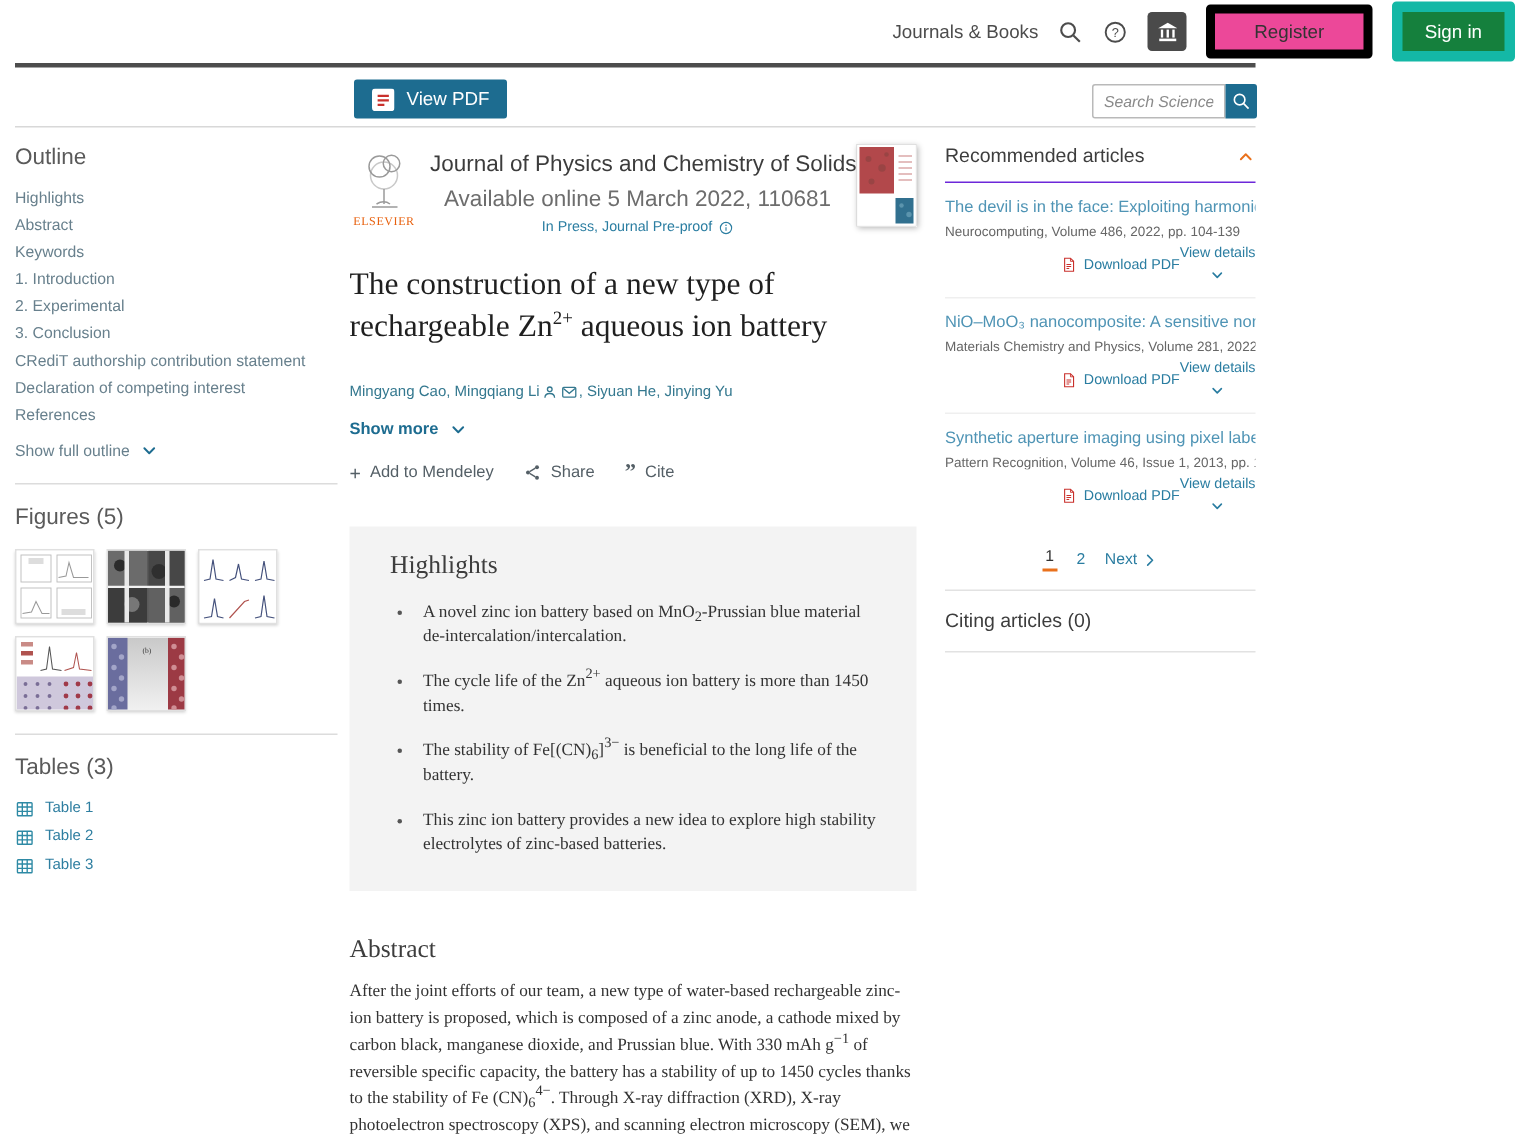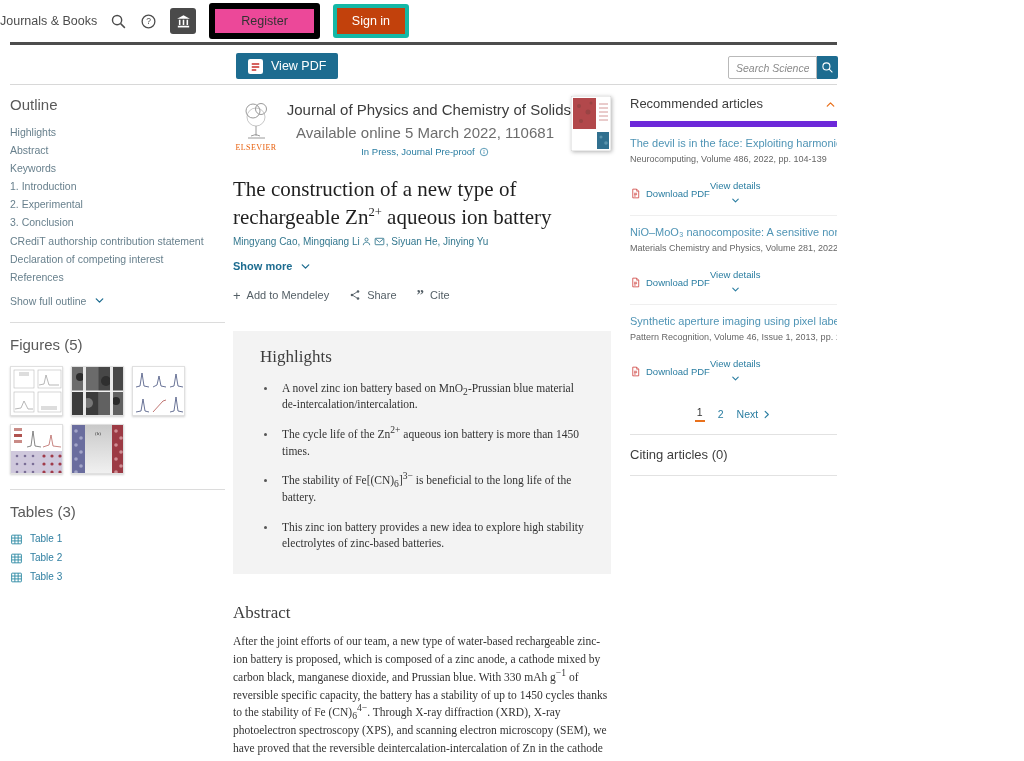--- a/index.html
+++ b/index.html
@@ -1,28 +1,28 @@
 <!DOCTYPE html>
 <html><head>
 <meta charset="utf-8">
 <style>
   * { box-sizing: border-box; margin: 0; padding: 0; }
   html,body { width:1024px; height:761px; background:#fff; overflow:hidden; }
   body { font-family:"Liberation Sans", sans-serif; color:#333; position:relative; }
 
   
   .topbar { position:absolute; top:0; left:0; width:1024px; height:42px;
-            display:flex; align-items:center; gap:13px; padding-right:14px; }
+            display:flex; align-items:center; justify-content:flex-end; gap:13px; padding-right:14px; }
   .nav-link { font-size:12.5px; color:#4c4c4c; cursor:pointer; }
   .icon-plain { color:#4c4c4c; display:inline-flex; cursor:pointer; }
   .inst-btn { width:26px; height:26px; background:#4a4a4a; border-radius:3px; color:#fff;
               display:flex; align-items:center; justify-content:center; border:none; cursor:pointer; }
   .btn-outline { background:#ec4899; border:6px solid #000000; border-radius:3px; color:#333;
                  font-size:12.5px; padding:5px 26px; cursor:pointer; }
-  .btn-primary { background:#c2410c; border:4px solid #14b8a6; border-radius:3px; color:#fff;
+  .btn-primary { background:#15803d; border:7px solid #14b8a6; border-radius:3px; color:#fff;
                  font-size:12.5px; padding:6px 15px; cursor:pointer; }
   .topbar-rule { position:absolute; top:42px; left:10px; width:827px; height:3px; background:#4d4d4d; }
 
   
   .view-pdf { position:absolute; top:53px; left:236px; height:26px; background:#1d6c90; border:none;
               border-radius:2px; color:#fff; font-size:12.5px; display:flex; align-items:center;
               gap:8px; padding:0 12px; cursor:pointer; }
   .sd-search { position:absolute; top:56px; left:728px; display:flex; }
   .sd-search input { width:89px; height:23px; border:1px solid #b9b9b9; border-radius:2px 0 0 2px;
                      padding:0 7px; font-size:10.5px; font-family:"Liberation Sans",sans-serif; color:#333; }
@@ -52,21 +52,21 @@
   
   .jheader { display:flex; align-items:flex-start; }
   .jmid { flex:1; text-align:center; padding-top:5px; }
   .jname { font-size:15px; font-weight:400; color:#3c3c3c; cursor:pointer;text-align:right; }
   .javail { font-size:15px; color:#6d6d6d; margin-top:6px; }
   .jstatus { font-size:9.5px; color:#2a7da1; margin-top:5px; display:inline-flex; align-items:center; gap:4px; cursor:pointer; }
   .jcover { width:40px; height:55px; box-shadow:1px 1px 4px rgba(0,0,0,.3); cursor:pointer; }
   .article-title { font-family:"Liberation Serif",serif; font-weight:400; font-size:21px;
                    line-height:1.35; color:#1f1f1f; margin-top:16px; }
   .article-title sup { font-size:60%; }
-  .authors { margin-top:4px; font-size:10px; color:#34788f; display:flex; align-items:flex-end; gap:0; cursor:pointer; }
+  .authors { margin-top:24px; font-size:10px; color:#34788f; display:flex; align-items:flex-end; gap:0; cursor:pointer; }
   .authors svg { color:#34788f; margin:0 1px; }
   .show-more { margin-top:13px; font-size:11px; font-weight:bold; color:#1d6c90; display:flex; align-items:center; gap:7px; cursor:pointer; }
   .actions { margin-top:15px; display:flex; gap:20px; }
   .action { display:flex; align-items:center; gap:6px; font-size:11px; color:#545f66; cursor:pointer; }
   .action .plus { color:#545f66; font-size:13px; }
   .action svg { color:#545f66; }
   .quote-glyph { font-family:"Liberation Serif",serif; font-weight:bold; font-size:15px; line-height:10px; color:#545f66; }
   .doi-row { margin-top:15px; border-top:1px solid #dadada; border-bottom:1px solid #dadada;
              padding:8px 1px; display:flex; justify-content:space-between; font-size:9.5px; }
   .doi-row span { color:#4f8ba6; cursor:pointer; }
@@ -76,28 +76,28 @@
   .hl-list li { font-family:"Liberation Serif",serif; font-size:11.5px; line-height:1.45;
                 color:#333; margin-bottom:13px; padding-left:5px; }
   .hl-list li::marker { color:#555; font-size:10px; }
   .abs-body { font-family:"Liberation Serif",serif; font-size:11.5px; line-height:1.55;
               color:#333; margin-top:10px; }
   .section { margin-top:29px; }
   sub,sup { line-height:0; }
 
   
   .rec-head { display:flex; justify-content:space-between; align-items:flex-end;
-              padding-bottom:10px; border-bottom:6px solid #6d28d9; }
+              padding-bottom:10px; border-bottom:1px solid #6d28d9; }
   .rec-head-title { font-size:13px; color:#3d3d3d; }
   .rec-collapse { color:#e9711c; cursor:pointer; display:inline-flex; }
   .rec-item { padding:10px 0 9px; border-bottom:1px solid #efefef; }
   .rec-item.last { border-bottom:none; }
   .rec-title { font-size:11px; color:#4f94b5; white-space:nowrap; overflow:hidden; cursor:pointer; }
   .rec-src { font-size:9px; color:#666; margin-top:5px; white-space:nowrap; overflow:hidden; }
-  .rec-actions { display:flex; justify-content:flex-start; align-items:center; margin-top:16px; }
+  .rec-actions { display:flex; justify-content:flex-end; align-items:center; margin-top:4px; }
   .dl-link { display:flex; align-items:center; gap:5px; font-size:9.5px; color:#2a7da1; cursor:pointer; }
   .vd-link { display:flex; align-items:center; gap:4px; font-size:9.5px; color:#2a7da1; cursor:pointer;flex-direction:column; }
   .pagination { display:flex; justify-content:center; align-items:center; gap:13px; padding:13px 0 12px; font-size:10.5px; }
   .pg-current { color:#333; border-bottom:2px solid #e9711c; padding:0 2px 2px; cursor:pointer; }
   .pg-link { color:#2a7da1; cursor:pointer; }
   .pg-next { color:#2a7da1; display:flex; align-items:center; gap:3px; cursor:pointer; }
   .right-rule { border:none; border-top:1px solid #e2e2e2; }
   .citing-h { font-size:13px; color:#3d3d3d; padding:12px 0 13px; }
 </style>
 </head>

